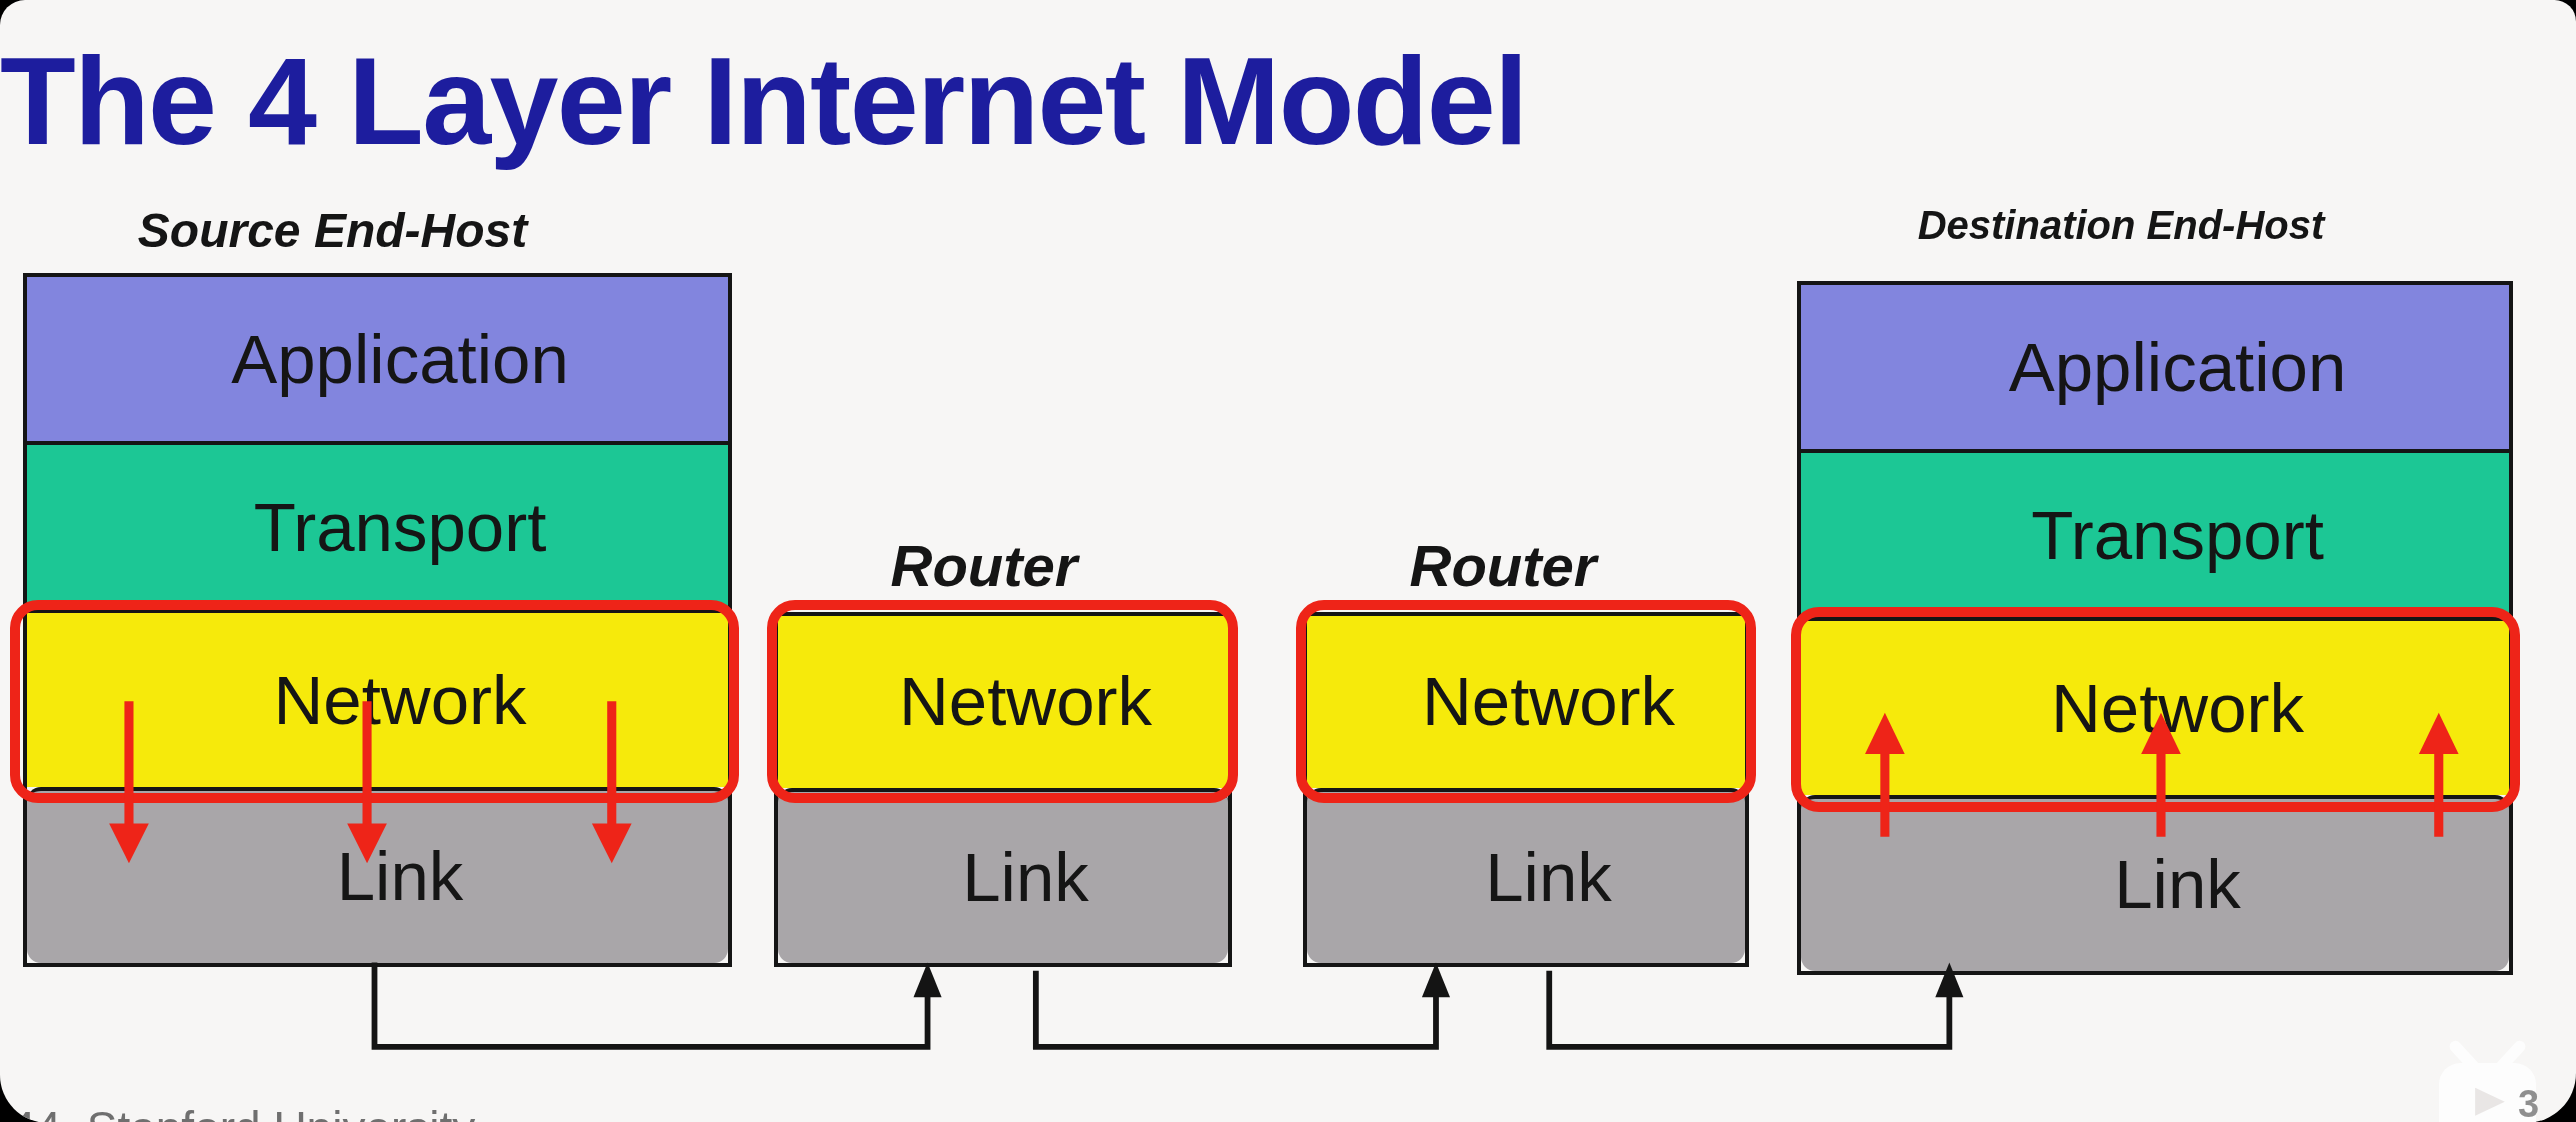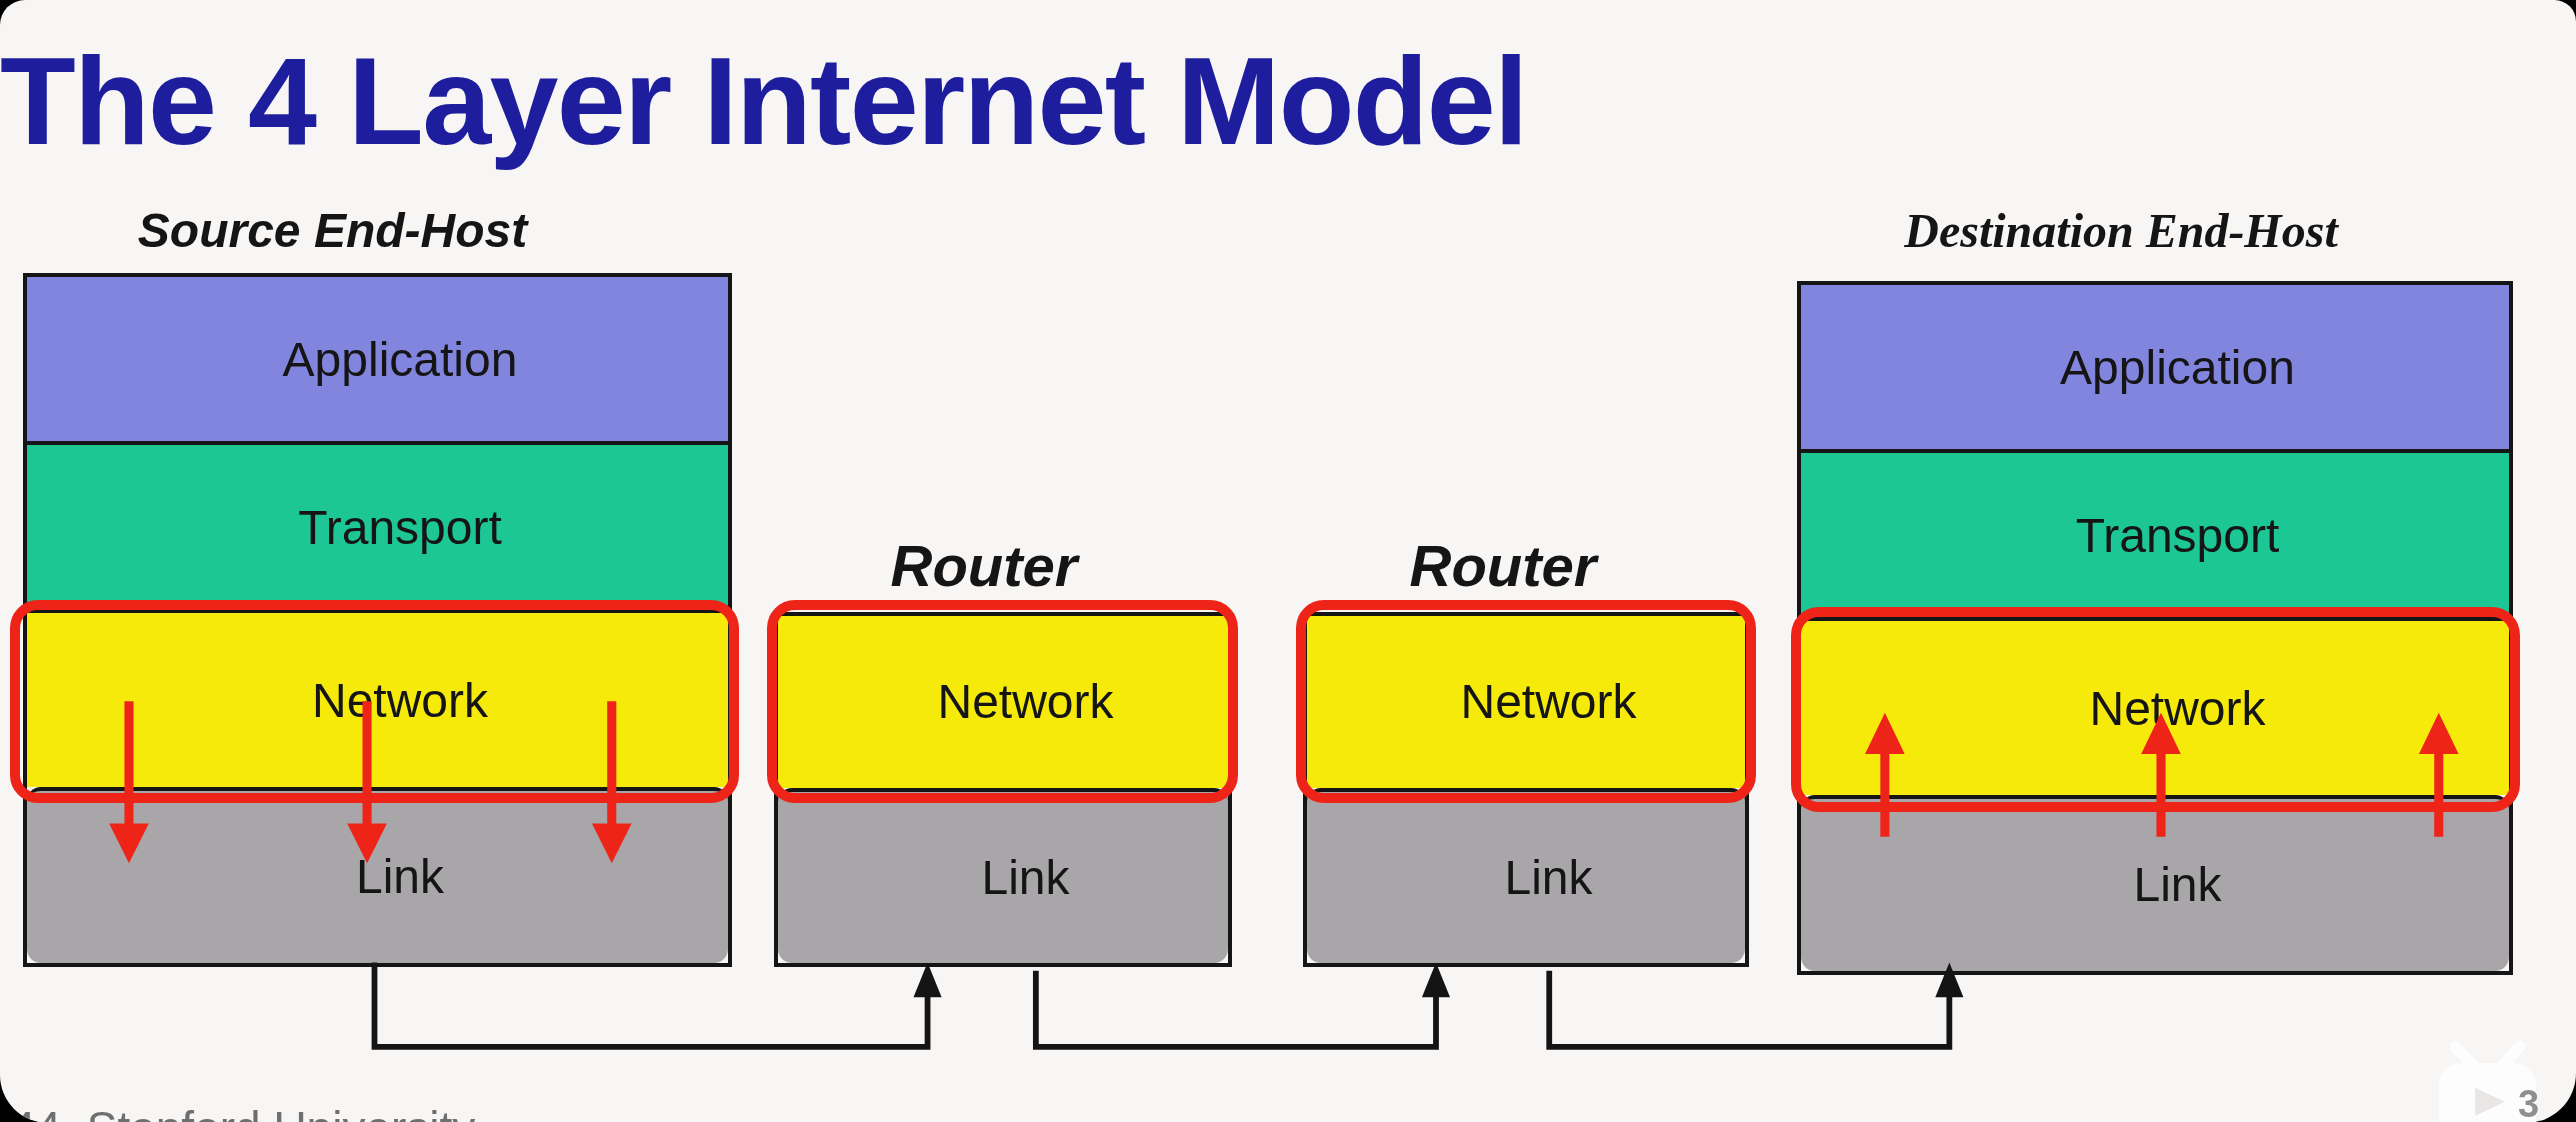--- a/index.html
+++ b/index.html
@@ -21,33 +21,33 @@
     font-size:124px;font-weight:700;letter-spacing:-1.7px;
     color:var(--title,#1d1d9e);
   }
   .stack-label{
     position:absolute;text-align:center;
     font-style:italic;font-weight:700;
     color:var(--label,#151515);
     white-space:nowrap;
   }
   .lbl-src{left:-22px;top:203px;width:709px;font-size:48px;}
-  .lbl-dst{left:1763px;top:203px;width:716px;font-size:48px;font-family:Liberation Serif, serif;}
+  .lbl-dst{left:1763px;top:203px;width:716px;font-size:40px;}
   .lbl-r1{left:755px;top:532px;width:458px;font-size:58px;}
   .lbl-r2{left:1280px;top:532px;width:446px;font-size:58px;}
   .stack{
     position:absolute;
     display:flex;flex-direction:column;
     border:4.1px solid var(--border,#151515);
     box-sizing:border-box;
     z-index:1;
   }
   .stack .layer{
     display:flex;align-items:center;justify-content:center;
-    font-size:48px;color:var(--label,#151515);
+    font-size:69px;color:var(--label,#151515);
     border-top:4.1px solid var(--border,#151515);
     box-sizing:border-box;
     padding-left:45px;
   }
   .stack .layer:first-child{border-top:none;}
   .st-src{left:23px;top:273px;width:709px;height:694px;}
   .st-dst{left:1797px;top:281px;width:716px;height:694px;}
   .st-r1{left:774px;top:612px;width:458px;height:355px;}
   .st-r2{left:1303px;top:612px;width:446px;height:355px;}
   .l-app{flex:204;background:var(--application,#8285de);}

